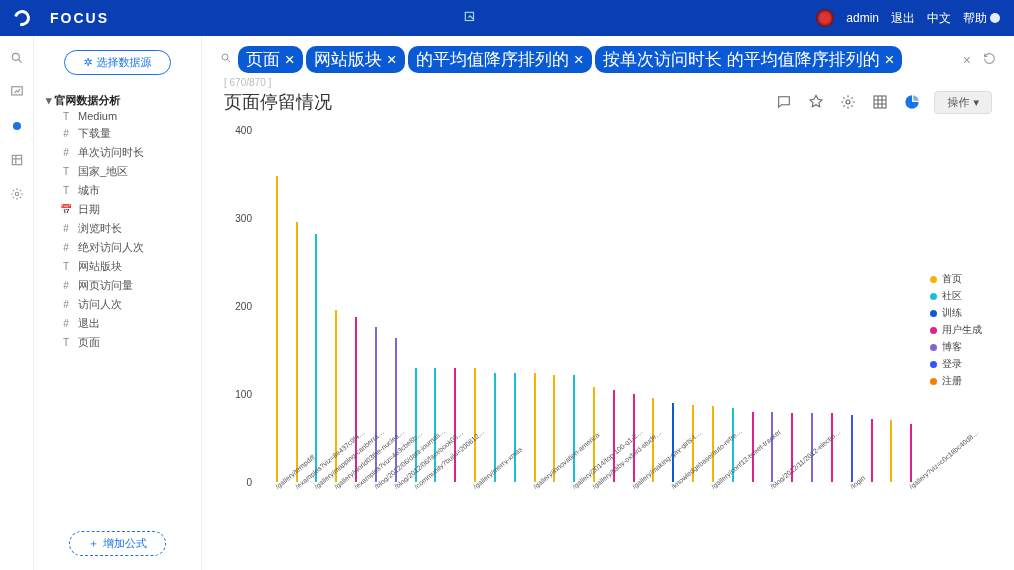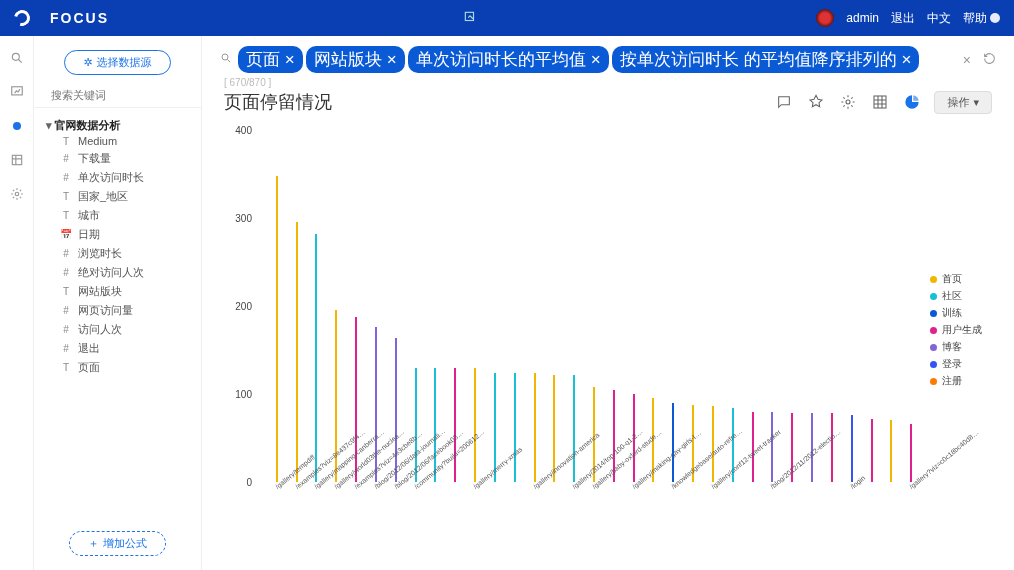--- a/index.html
+++ b/index.html
@@ -102,27 +102,20 @@
     <span class="rail-icon">
         <svg width="14" height="14" viewBox="0 0 24 24" fill="none" stroke="#999" stroke-width="2">
           <circle cx="12" cy="12" r="3"></circle>
           <path d="M12 2v3M12 19v3M2 12h3M19 12h3M5 5l2 2M17 17l2 2M5 19l2-2M17 7l2-2"></path>
         </svg>
       </span>
   </div>
 
   <div class="sidebar">
     <button class="src-btn">✲ <span>选择数据源</span></button>
-    <div class="search-box">
-      <svg width="11" height="11" viewBox="0 0 24 24" fill="none" stroke="#bbb" stroke-width="2">
-          <circle cx="10" cy="10" r="6"></circle>
-          <path d="M20 20l-5-5"></path>
-        </svg>
-      <input placeholder="搜索关键词" style="">
-    </div>
     <div class="tree">
       <div class="tree-root">官网数据分析</div>
       <div id="fields">
           <div class="field">
             <span class="ico">T</span>
             <span>Medium</span>
           </div>
           <div class="field">
             <span class="ico">#</span>
             <span>下载量</span>
@@ -175,21 +168,21 @@
     </div>
     <button class="add-formula">＋ <span>增加公式</span></button>
   </div>
 
   <div class="main">
     <div class="query">
       <span class="q-lens"><svg width="12" height="12" viewBox="0 0 24 24" fill="none" stroke="#999" stroke-width="2">
             <circle cx="10" cy="10" r="6"></circle>
             <path d="M20 20l-5-5"></path>
           </svg></span>
-      <span id="pills"><span class="pill">页面 ×</span> <span class="pill">网站版块 ×</span> <span class="pill">单次访问时长的平均值 ×</span> <span class="pill">按单次访问时长 的平均值降序排列的 ×</span> </span>
+      <span id="pills"><span class="pill">页面 ×</span> <span class="pill">网站版块 ×</span> <span class="pill">的平均值降序排列的 ×</span> <span class="pill">按单次访问时长 的平均值降序排列的 ×</span> </span>
       <span class="q-clear">×</span>
       <span class="q-refresh"><svg width="13" height="13" viewBox="0 0 24 24" fill="none" stroke="#999" stroke-width="2">
             <path d="M3 12a9 9 0 1 0 3-6.7L3 8"></path>
             <path d="M3 3v5h5"></path>
           </svg></span>
     </div>
     <div class="crumb">[ 670/870 ]</div>
     <div class="titlebar">
       <h1>页面停留情况</h1>
       <div class="tb-actions">

